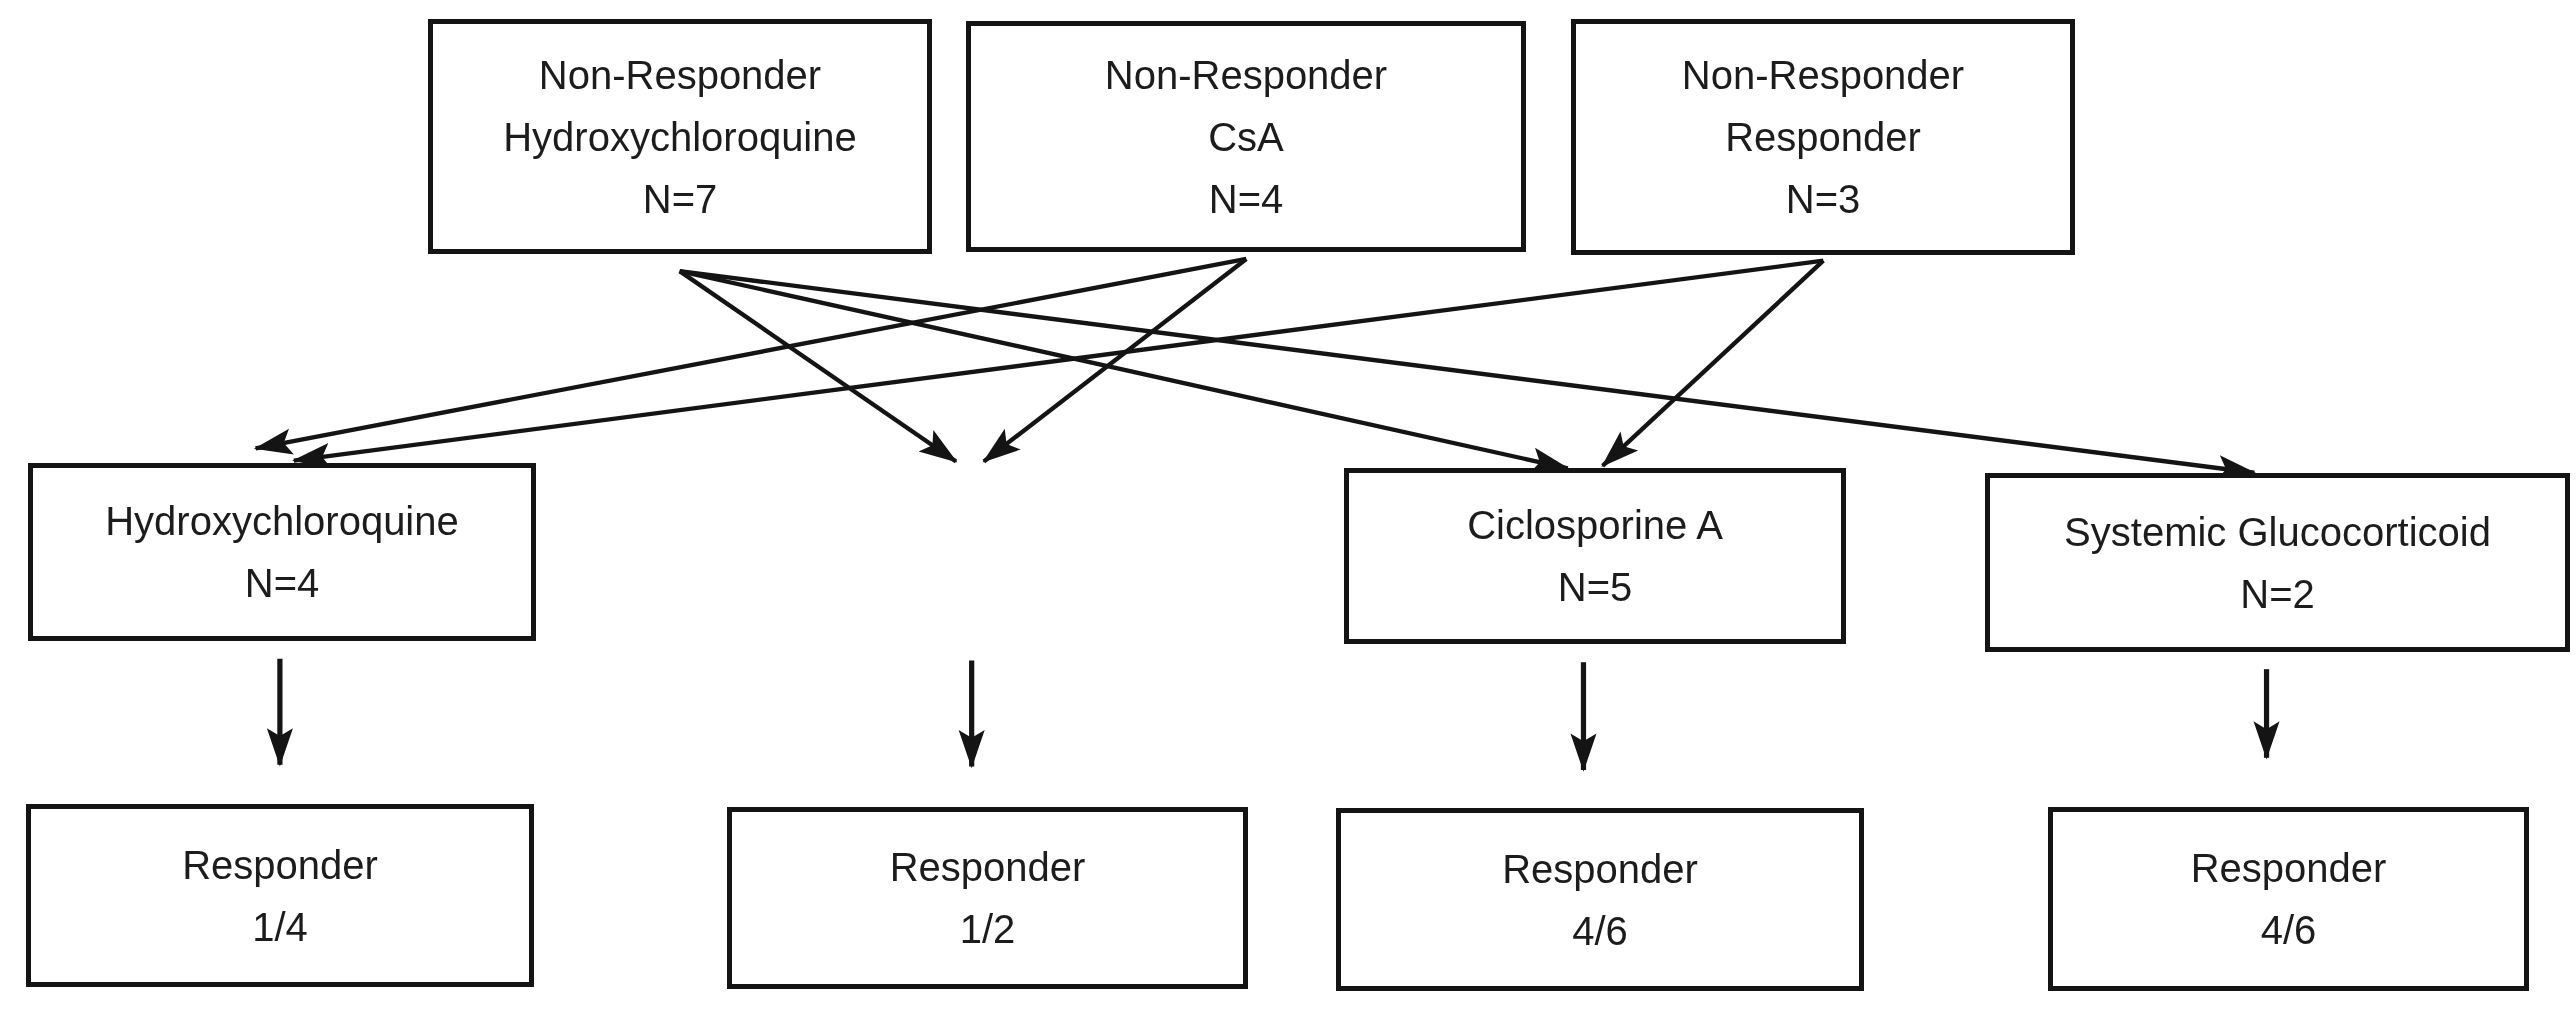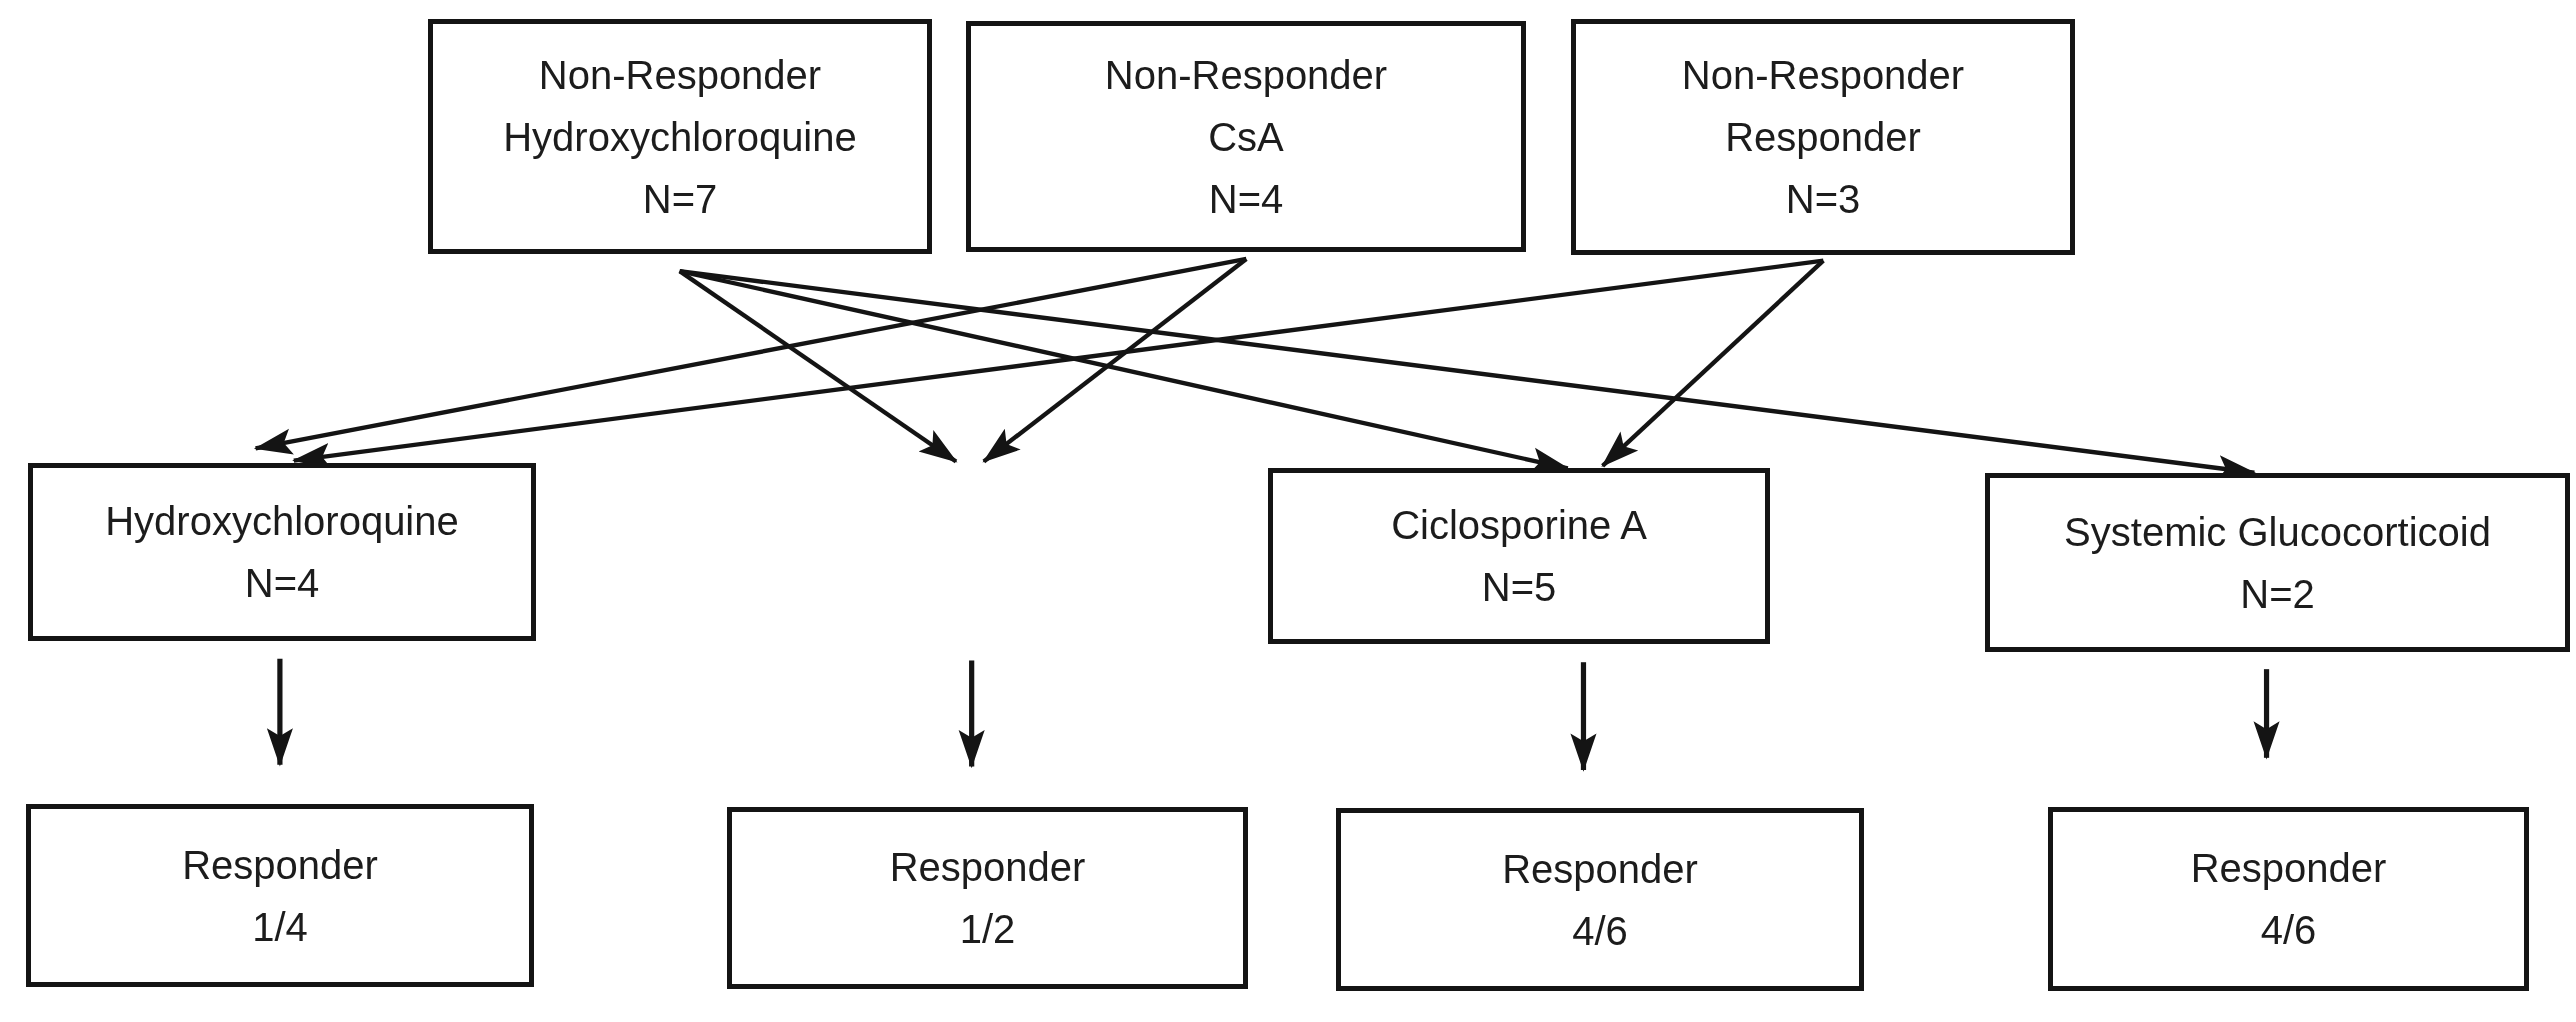--- a/index.html
+++ b/index.html
@@ -41,21 +41,21 @@
   .box .txt-line {
     white-space: nowrap;
   }
   
   #t1 { left: 428px;  top: 19px;  width: 504px; height: 235px; }
   #t2 { left: 966px; top: 21px;  width: 560px; height: 231px; }
   #t3 { left: 1571px; top: 19px;  width: 504px; height: 236px; }
   
   #m1 { left: 28px;   top: 463px; width: 508px; height: 178px; }
   #m2 { left: 696px;  top: 466px; width: 502px; height: 176px; }
-  #m3 { left: 1268px; top: 468px; width: 502px; height: 176px; }
+  #m3 { left: 1344px; top: 468px; width: 502px; height: 176px; }
   #m4 { left: 1972px; top: 473px; width: 585px; height: 179px; margin-left: 13px; }
   
   #r1 { left: 26px;   top: 804px; width: 508px; height: 183px; }
   #r2 { left: 727px;  top: 807px; width: 521px; height: 182px; }
   #r3 { left: 1336px; top: 808px; width: 528px; height: 183px; }
   #r4 { left: 2048px; top: 807px; width: 481px; height: 184px; }
 </style>
 </head>
 <body>
 

